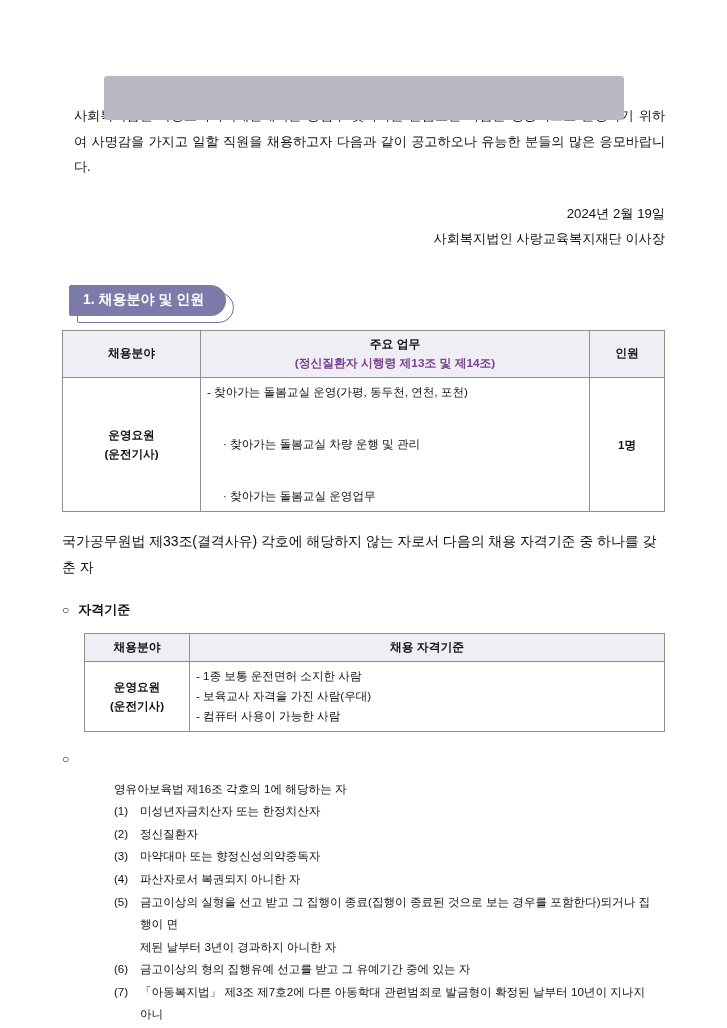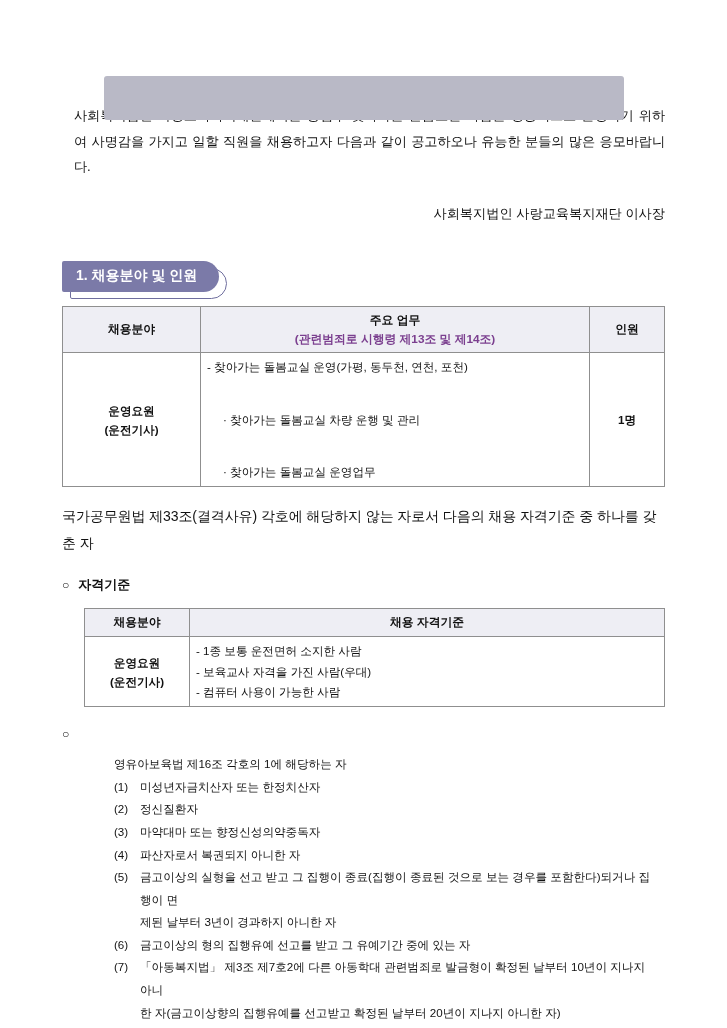--- a/index.html
+++ b/index.html
@@ -75,20 +75,21 @@
     text-align: right;
     font-size: 13.2px;
     line-height: 1.85;
   }
 
   
   .section-head {
     margin-top: 34px;
     position: relative;
     display: inline-block;
+    margin-left: 7px;
   }
   .ribbon {
     display: inline-block;
     background: #7b7aa8;
     color: #ffffff;
     font-size: 14px;
     font-weight: bold;
     padding: 6px 22px 7px 14px;
     border-radius: 2px 16px 16px 2px;
     position: relative;
@@ -188,36 +189,37 @@
   
   <div class="title-wrap">
     <div class="title-shadow"></div>
   </div>
 
   
   <p class="intro">사회복지법인 사랑교육복지재단에서는 농림부 찾아가는 돌봄교실 사업을 성공적으로 운영하기 위하여 사명감을 가지고 일할 직원을 채용하고자 다음과 같이 공고하오나 유능한 분들의 많은 응모바랍니다.</p>
 
   
   <div class="signblock">
+    <div>2024년 2월 19일</div>
     <div>사회복지법인 사랑교육복지재단 이사장</div>
   </div>
 
   
   <div class="section-head">
     <div class="ribbon-outline"></div>
     <div class="ribbon">1. 채용분야 및 인원</div>
   </div>
 
   <table class="doc t1">
     <tbody>
         <tr>
       <th class="c1">채용분야</th>
       <th class="c2">
         <span>주요 업무</span>
-        <span class="th-sub">(관련범죄로 시행령 제13조 및 제14조)</span>
+        <span class="th-sub">(정신질환자 시행령 제13조 및 제14조)</span>
       </th>
       <th class="c3">인원</th>
     </tr>
     <tr>
       <td class="cell-center">
         <div>운영요원</div>
         <div>(운전기사)</div>
       </td>
       <td class="cell-body">
         <div class="l1">- 찾아가는 돌봄교실 운영(가평, 동두천, 연천, 포천)</div>

